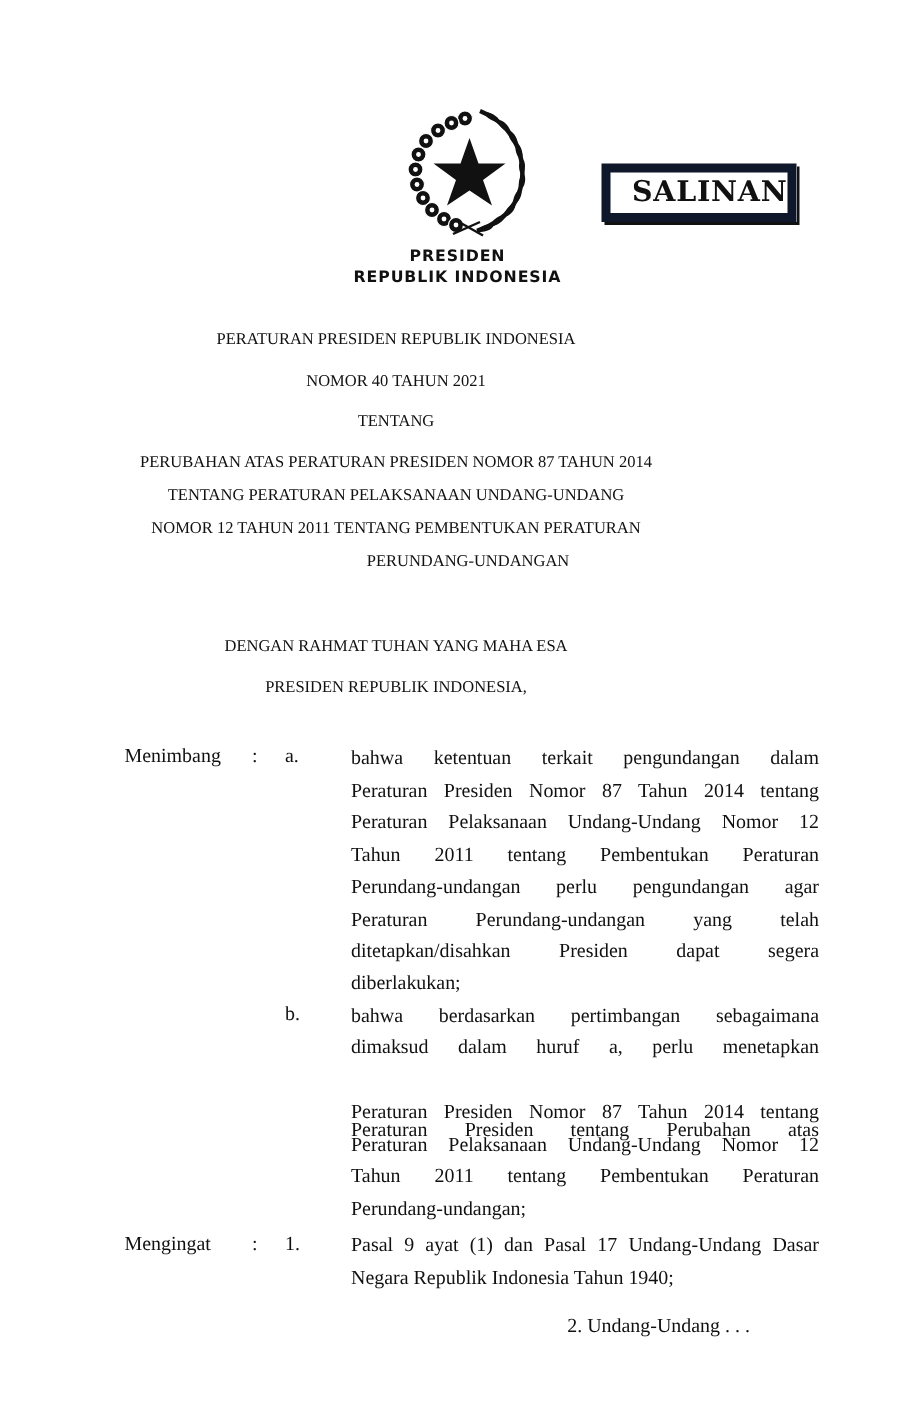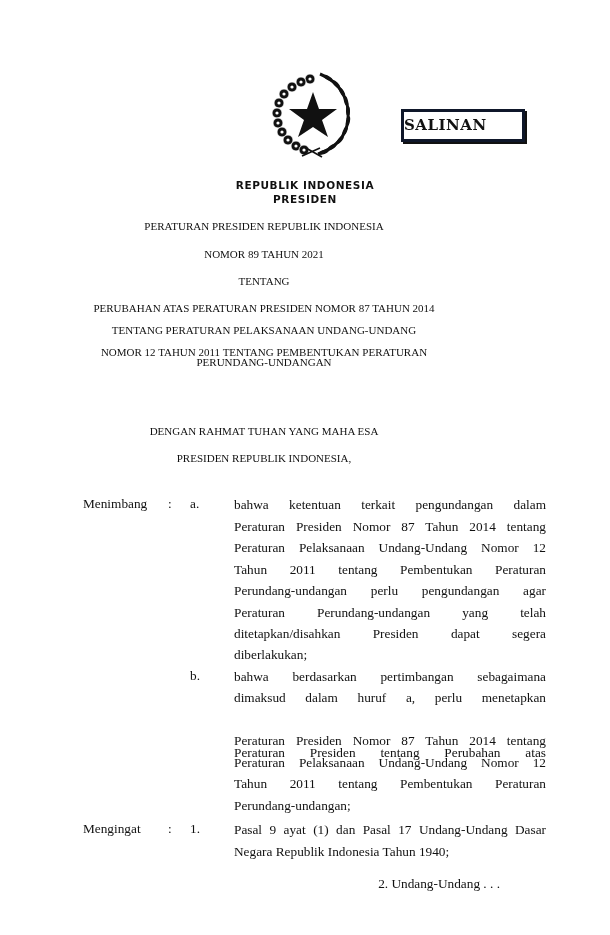--- a/index.html
+++ b/index.html
@@ -27,27 +27,27 @@
       top: 70px;
       width: 86px;
       height: 88px;
     }
     .salinan-box {
       position: absolute;
       left: 401px;
       top: 109px;
       width: 118px;
       height: 27px;
-      border: 3px solid #0f172a;
+      border: 6px solid #0f172a;
       box-shadow: 2px 2px 0 0 #111;
       font-family: "DejaVu Serif", "Liberation Serif", serif;
       font-weight: bold;
-      font-size: 15px;
+      font-size: 19px;
       letter-spacing: 0.5px;
-      text-align: left;
+      text-align: right;
       line-height: 27px;
     }
     .president-label {
       position: absolute;
       left: 0;
       width: 610px;
       text-align: center;
       font-family: "DejaVu Sans", "Liberation Sans", sans-serif;
       font-weight: bold;
       font-size: 10.5px;
@@ -159,30 +159,30 @@
       <ellipse cx="56" cy="82" rx="5" ry="2" transform="rotate(160 56 82)"></ellipse>
     </g>
 
     <path d="M34 86 L52 78 M38 78 L54 87" stroke="#111" stroke-width="1.6" fill="none"></path>
 
     <polygon fill="#111" points="45,22 51,39 69,39 54,50 60,67 45,57 30,67 36,50 21,39 39,39"></polygon>
   </svg>
 
   <div class="salinan-box">SALINAN</div>
 
-  <div class="president-label" style="top:165px;margin-top:28px;">PRESIDEN</div>
+  <div class="president-label" style="top:165px;">PRESIDEN</div>
   <div class="president-label" style="top:179px;">REPUBLIK INDONESIA</div>
 
   <div class="center-line" style="top:220px;">PERATURAN PRESIDEN REPUBLIK INDONESIA</div>
-  <div class="center-line" style="top:248px;">NOMOR 89 TAHUN 2021</div>
+  <div class="center-line" style="top:248px;">NOMOR 40 TAHUN 2021</div>
   <div class="center-line" style="top:275px;">TENTANG</div>
   <div class="center-line" style="top:302px;">PERUBAHAN ATAS PERATURAN PRESIDEN NOMOR 87 TAHUN 2014</div>
   <div class="center-line" style="top:324px;">TENTANG PERATURAN PELAKSANAAN UNDANG-UNDANG</div>
   <div class="center-line" style="top:346px;">NOMOR 12 TAHUN 2011 TENTANG PEMBENTUKAN PERATURAN</div>
-  <div class="center-line" style="top:356px;">PERUNDANG-UNDANGAN</div>
+  <div class="center-line" style="top:368px;padding-left:48px;">PERUNDANG-UNDANGAN</div>
 
   <div class="center-line" style="top:425px;">DENGAN RAHMAT TUHAN YANG MAHA ESA</div>
   <div class="center-line" style="top:452px;">PRESIDEN REPUBLIK INDONESIA,</div>
 
   <div class="label-col" style="top:496px;">Menimbang</div>
   <div class="colon-col" style="top:496px;">:</div>
 
   <div class="marker-col" style="top:496px;">a.</div>
   <div class="body-line" style="top:496px;">bahwa ketentuan terkait pengundangan dalam</div>
   <div class="body-line" style="top:518px;">Peraturan Presiden Nomor 87 Tahun 2014 tentang</div>

